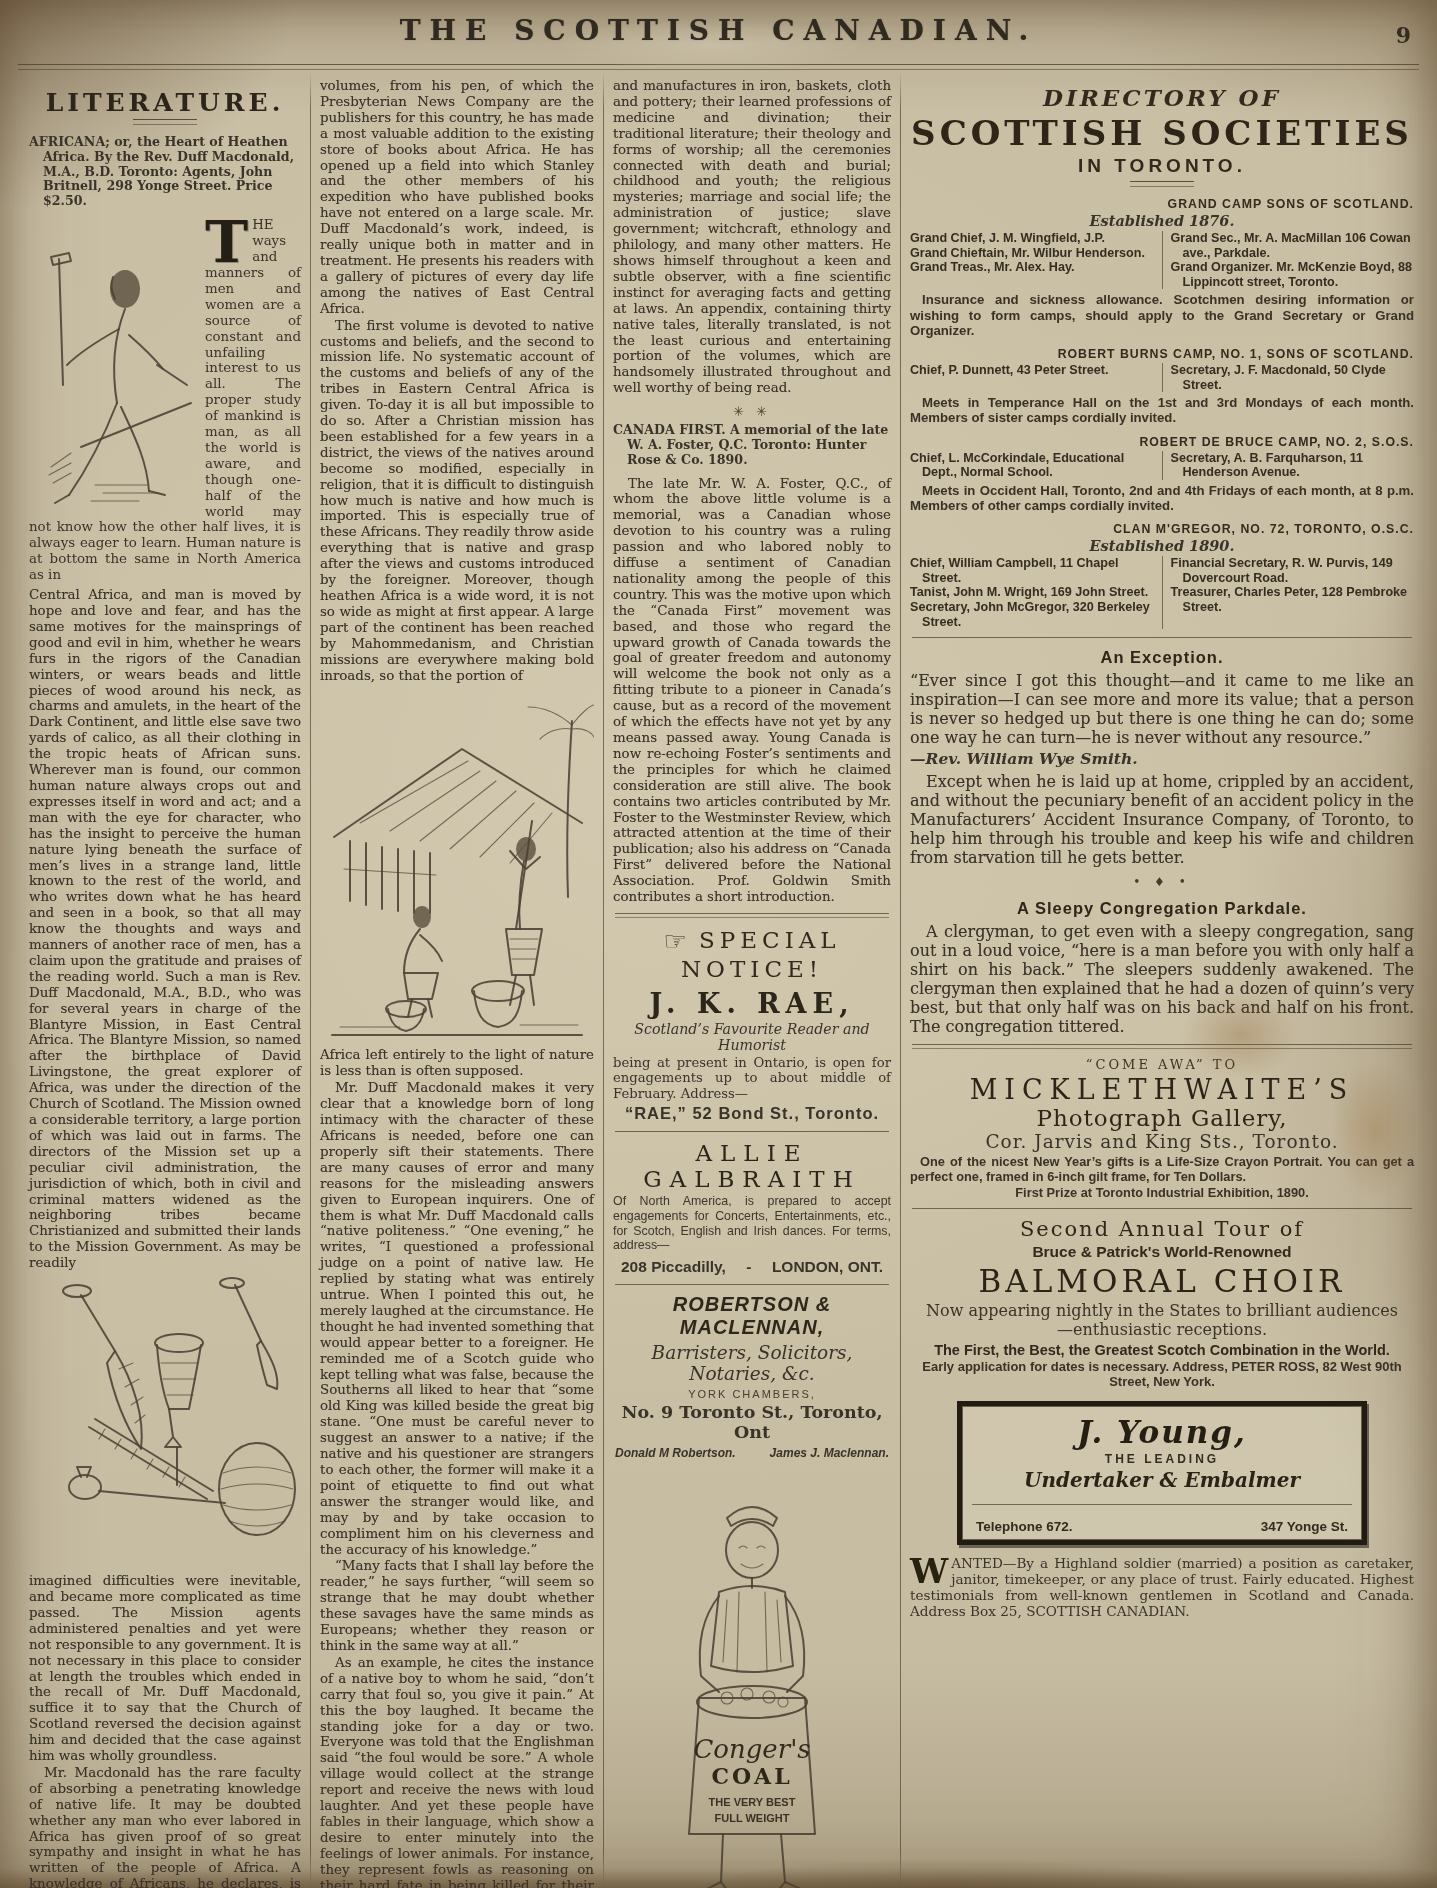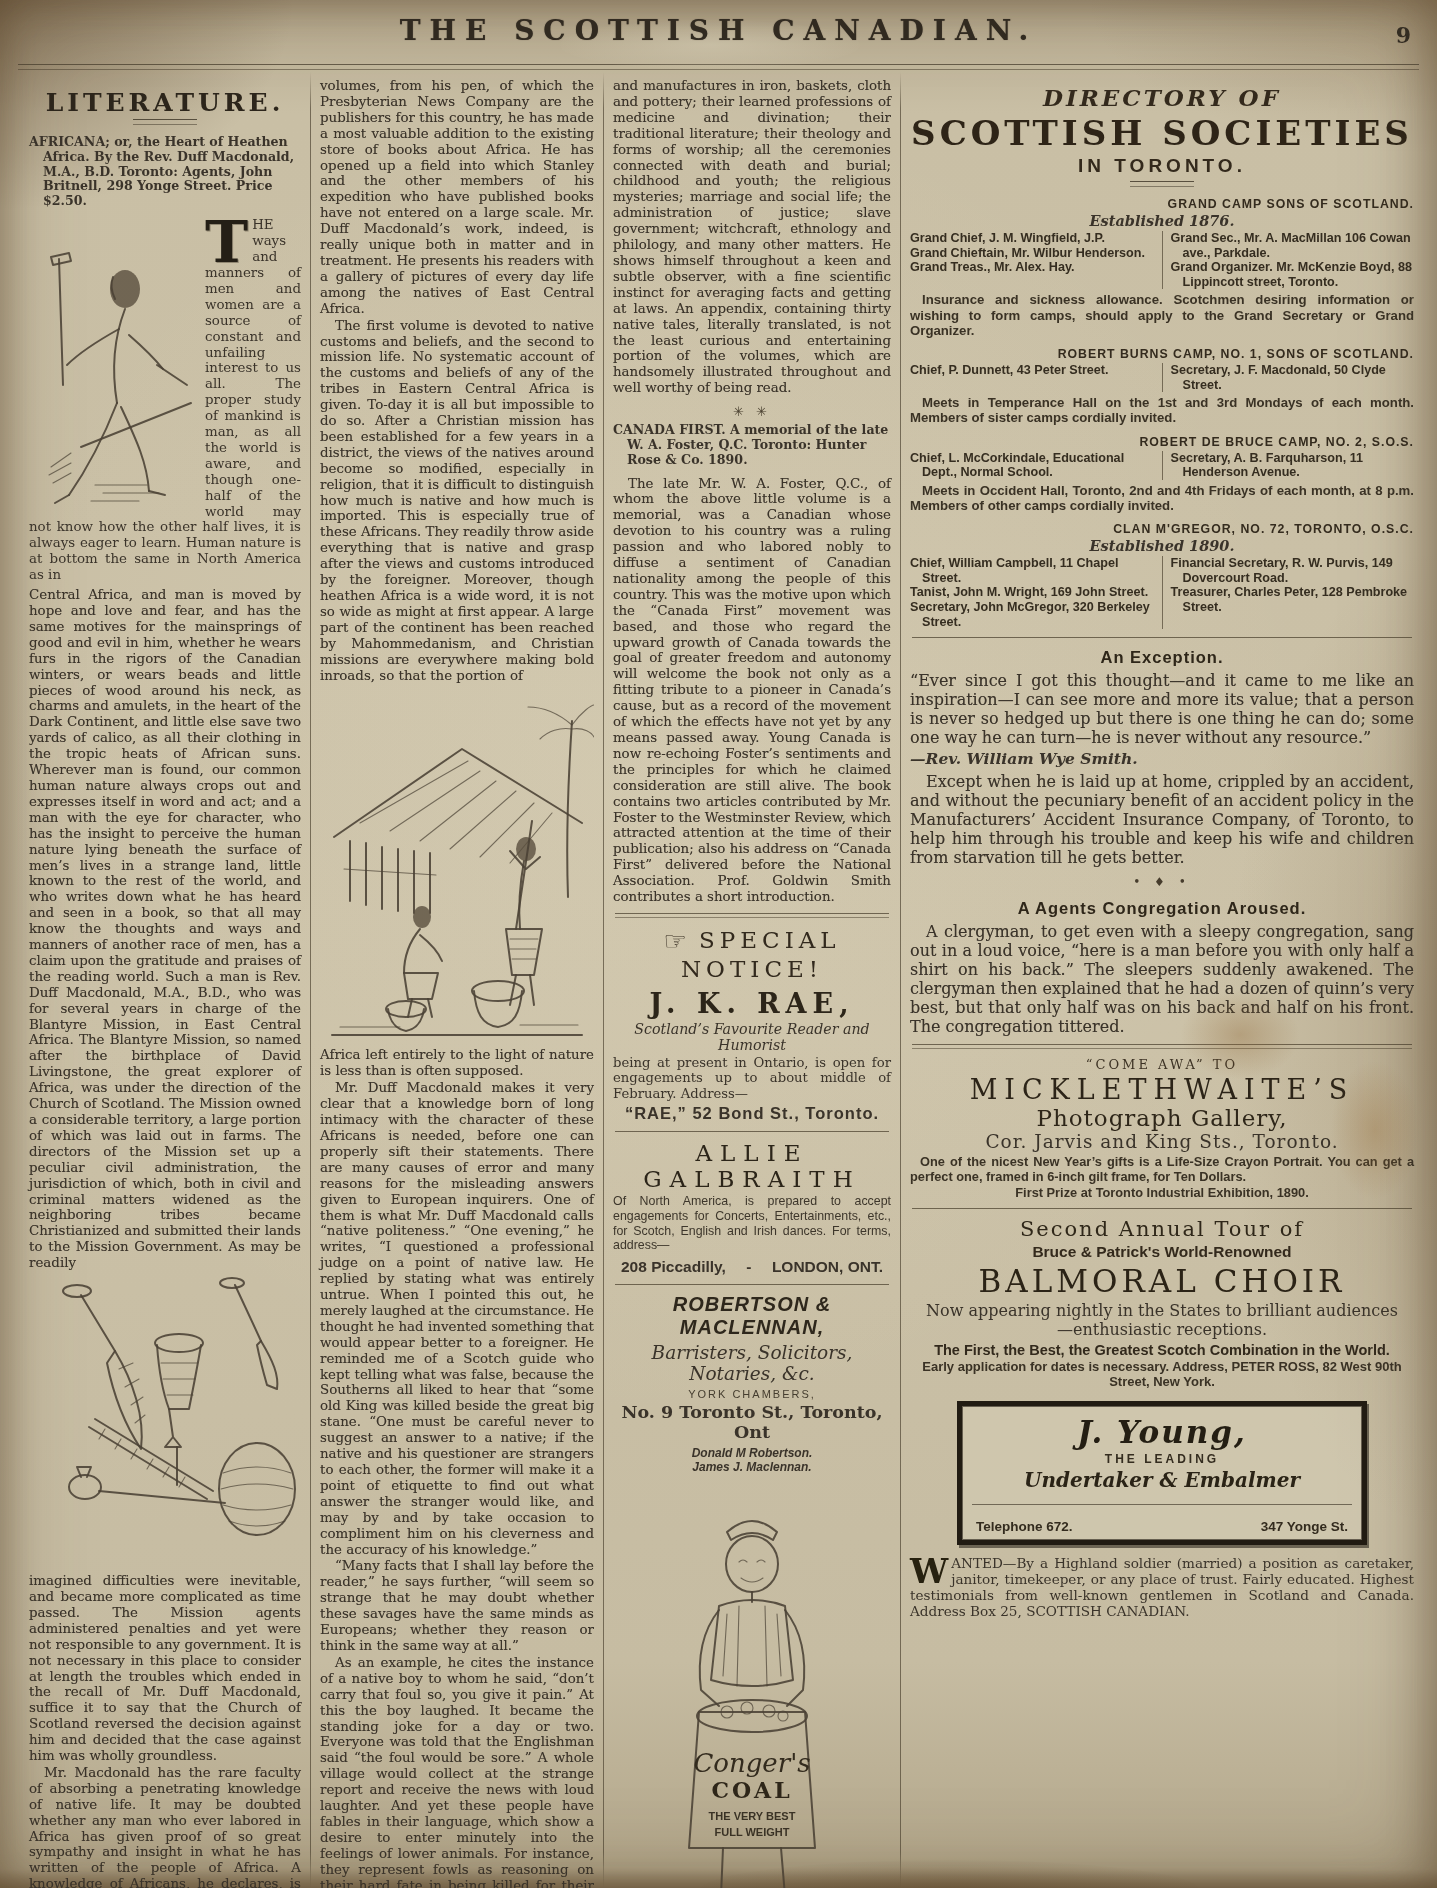--- a/index.html
+++ b/index.html
@@ -58,21 +58,21 @@
   .sn-body{font-size:13.2px;line-height:15.5px;text-align:justify;text-indent:0;}
   .sn-addr{font-weight:bold;font-size:16.5px;letter-spacing:1px;margin:3px 0 4px;font-family:"Liberation Sans",sans-serif;}
   .gal-name{font-size:23px;letter-spacing:8px;margin:4px 0 2px;color:#2c2519;}
   .gal-sub{font-weight:bold;font-style:italic;font-size:17px;letter-spacing:1px;margin-bottom:4px;}
   .gal-body{font-size:12.4px;line-height:14.6px;text-align:justify;font-family:"Liberation Sans",sans-serif;color:#3d362b;}
   .gal-row{display:flex;justify-content:space-between;font-weight:bold;font-size:15.5px;margin:5px 8px 4px;font-family:"Liberation Sans",sans-serif;}
   .rob-name{font-style:italic;font-weight:bold;font-size:20px;letter-spacing:1px;font-family:"Liberation Sans",sans-serif;margin:4px 0 3px;color:#2e271c;}
   .rob-sub{font-style:italic;font-size:18.5px;margin-bottom:4px;}
   .rob-cham{font-size:11px;letter-spacing:2px;font-family:"Liberation Sans",sans-serif;color:#453d2f;margin-bottom:2px;}
   .rob-addr{font-weight:bold;font-size:17.5px;margin-bottom:4px;}
-  .rob-row{display:flex;justify-content:space-between;font-style:italic;font-weight:bold;font-size:12px;font-family:"Liberation Sans",sans-serif;margin:2px 2px 6px;flex-direction:column;}
+  .rob-row{display:flex;justify-content:space-between;font-style:italic;font-weight:bold;font-size:12px;font-family:"Liberation Sans",sans-serif;margin:2px 2px 6px;}
   .fig-boy{display:block;width:250px;height:450px;margin:2px auto 0;}
 
   .dir-kicker{text-align:center;font-style:italic;font-weight:bold;font-size:23px;letter-spacing:3px;color:#33291c;margin-top:6px;}
   .dir-title{text-align:center;font-weight:bold;font-size:34px;letter-spacing:4px;color:#2e2417;margin-top:2px;}
   .dir-sub{text-align:center;font-weight:bold;font-size:19px;letter-spacing:4px;font-family:"Liberation Sans",sans-serif;color:#33291c;margin:2px 0 4px;}
   .soc-head{text-align:right;font-weight:bold;font-size:12.3px;letter-spacing:1px;color:#342b1e;margin-top:9px;font-family:"Liberation Sans",sans-serif;}
   .soc-est{text-align:center;font-style:italic;font-weight:bold;font-size:14.5px;margin:1px 0 2px;}
   .soc-grid{display:flex;margin-top:2px;}
   .soc-cell{flex:1;padding-right:8px;}
   .soc-cell.right{border-left:1px solid rgba(70,60,42,.65);padding-left:8px;padding-right:0;}
@@ -357,21 +357,21 @@
           </div>
       </div>
 
       <div class="hrule"></div>
       <h3 class="anec-title">An Exception.</h3>
       <p class="anec">“Ever since I got this thought—and it came to me like an inspiration—I can see more and more its value; that a person is never so hedged up but there is one thing he can do; some one way he can turn—he is never without any resource.”</p>
       <div class="anec-attr">—Rev. William Wye Smith.</div>
       <p class="anec indent">Except when he is laid up at home, crippled by an accident, and without the pecuniary benefit of an accident policy in the Manufacturers’ Accident Insurance Company, of Toronto, to help him through his trouble and keep his wife and children from starvation till he gets better.</p>
 
       <div class="orn-di">• ♦ •</div>
-      <h3 class="anec-title">A Agents Congregation Aroused.</h3>
+      <h3 class="anec-title">A Sleepy Congregation Parkdale.</h3>
       <p class="anec indent">A clergyman, to get even with a sleepy congregation, sang out in a loud voice, “here is a man before you with only half a shirt on his back.” The sleepers suddenly awakened. The clergyman then explained that he had a dozen of quinn’s very best, but that only half was on his back and half on his front. The congregation tittered.</p>
 
       <div class="hrule dbl"></div>
       <div class="ad">
         <div class="mick-kick">“COME AWA” TO</div>
         <div class="mick-name">MICKLETHWAITE’S</div>
         <div class="mick-l2">Photograph Gallery,</div>
         <div class="mick-l3">Cor. Jarvis and King Sts., Toronto.</div>
         <p class="mick-body">One of the nicest New Year’s gifts is a Life-Size Crayon Portrait. You can get a perfect one, framed in 6-inch gilt frame, for Ten Dollars.</p>
         <div class="mick-prize">First Prize at Toronto Industrial Exhibition, 1890.</div>

